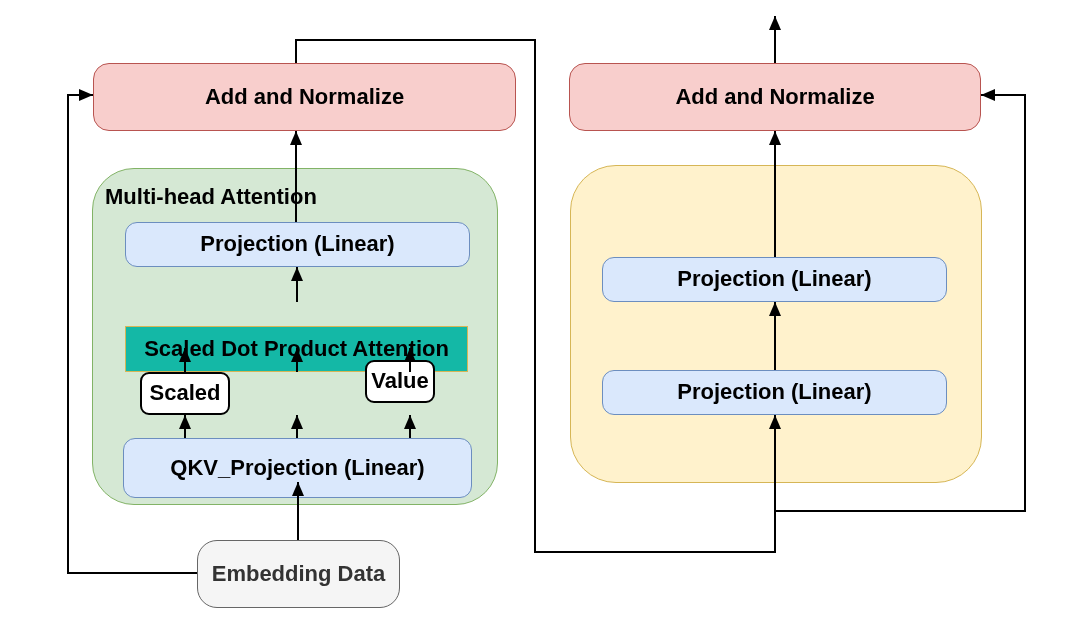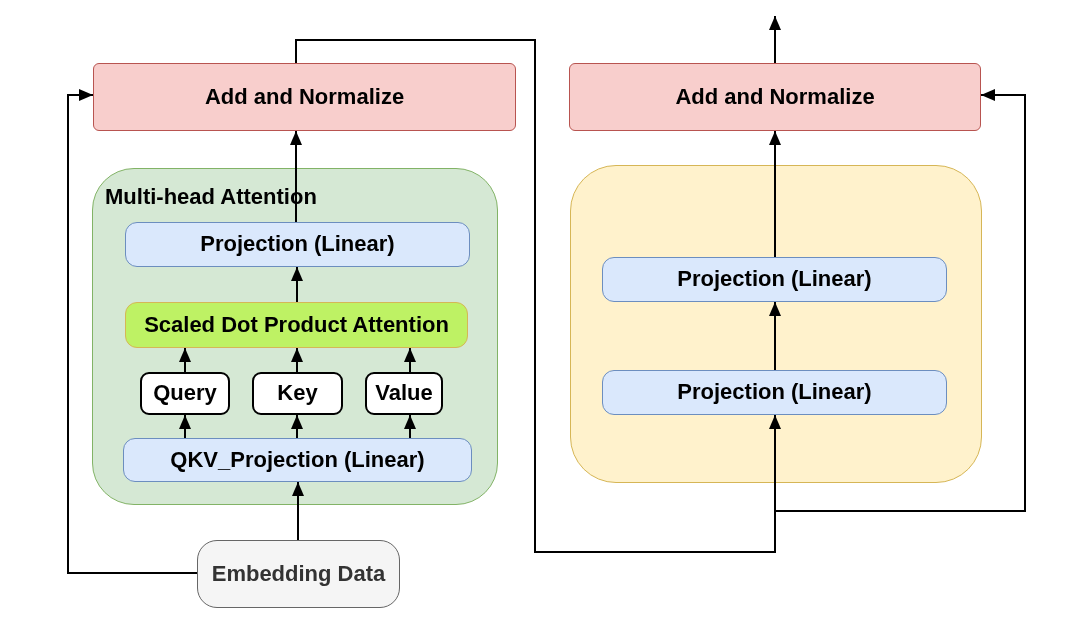--- a/index.html
+++ b/index.html
@@ -10,24 +10,24 @@
     font-family:"Liberation Sans", sans-serif;
     overflow:hidden;
   }
   .node{
     position:absolute;
     box-sizing:border-box;
     display:flex;align-items:center;justify-content:center;
     font-weight:bold;font-size:22px;color:#000000;
     text-align:center;line-height:1.1;
   }
-  .pink{background:#f8cecc;border:1px solid #b85450;border-radius:6px;}
+  .pink{background:#f8cecc;border:1px solid #b85450;border-radius:16px;}
   .green-container{background:#d5e8d4;border:1px solid #82b366;border-radius:42px;}
   .yellow-container{background:#fff2cc;border:1px solid #d6b656;border-radius:46px;}
-  .yellow-box{background:#bef264;border:1px solid #d6b656;border-radius:12px;}
+  .yellow-box{background:#14b8a6;border:1px solid #d6b656;border-radius:0;margin-top:24px;}
   .blue-box{background:#dae8fc;border:1px solid #6c8ebf;border-radius:12px;}
   .white-box{background:#ffffff;border:2px solid #000000;border-radius:9px;}
   .gray-box{background:#f5f5f5;border:1px solid #666666;border-radius:20px;color:#333333;}
   .container-title{
     position:absolute;
     font-weight:bold;font-size:22px;color:#000000;
     white-space:nowrap;
   }
   svg.wires{
     position:absolute;left:0;top:0;width:1080px;height:627px;
@@ -44,27 +44,26 @@
   <div class="container-title" style="left:105px;top:184px;">Multi-head Attention</div>
 
   <div class="node yellow-container" style="left:570px;top:165px;width:412px;height:318px;"></div>
 
   <div class="node pink" style="left:93px;top:63px;width:423px;height:68px;">Add and Normalize</div>
 
   <div class="node blue-box" style="left:125px;top:222px;width:345px;height:45px;">Projection (Linear)</div>
 
   <div class="node yellow-box" style="left:125px;top:302px;width:343px;height:46px;">Scaled Dot Product Attention</div>
 
-  <div class="node white-box" style="left:140px;top:372px;width:90px;height:43px;">Query</div>
+  <div class="node white-box" style="left:140px;top:372px;width:90px;height:43px;">Scaled</div>
 
-  <div class="node white-box" style="left:252px;top:372px;width:91px;height:43px;">Key</div>
 
-  <div class="node white-box" style="left:365px;top:372px;width:78px;height:43px;">Value</div>
+  <div class="node white-box" style="left:365px;top:360px;width:70px;height:43px;">Value</div>
 
-  <div class="node blue-box" style="left:123px;top:438px;width:349px;height:44px;">QKV_Projection (Linear)</div>
+  <div class="node blue-box" style="left:123px;top:438px;width:349px;height:60px;">QKV_Projection (Linear)</div>
 
   <div class="node gray-box" style="left:197px;top:540px;width:203px;height:68px;">Embedding Data</div>
 
   <div class="node pink" style="left:569px;top:63px;width:412px;height:68px;">Add and Normalize</div>
 
   <div class="node blue-box" style="left:602px;top:257px;width:345px;height:45px;">Projection (Linear)</div>
 
   <div class="node blue-box" style="left:602px;top:370px;width:345px;height:45px;">Projection (Linear)</div>
 
   <svg class="wires" viewBox="0 0 1080 627">

